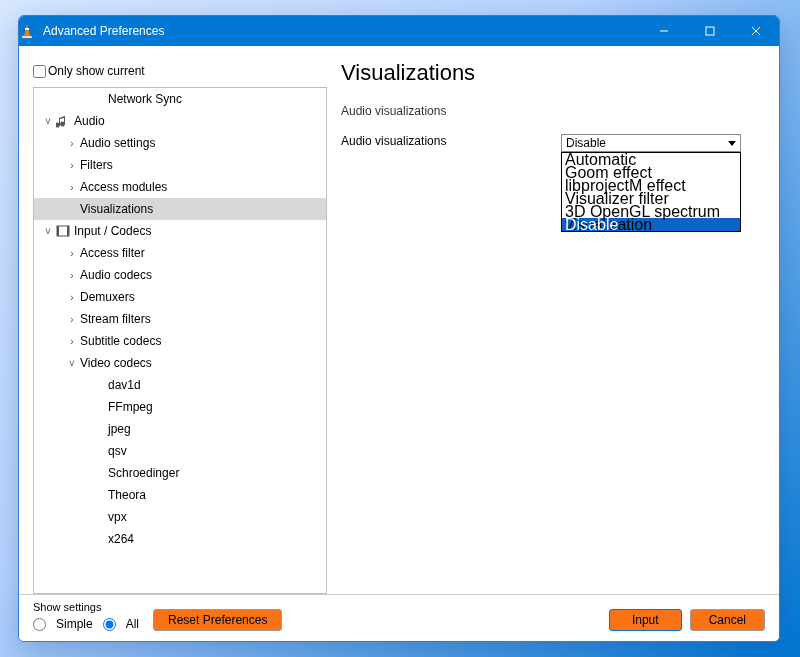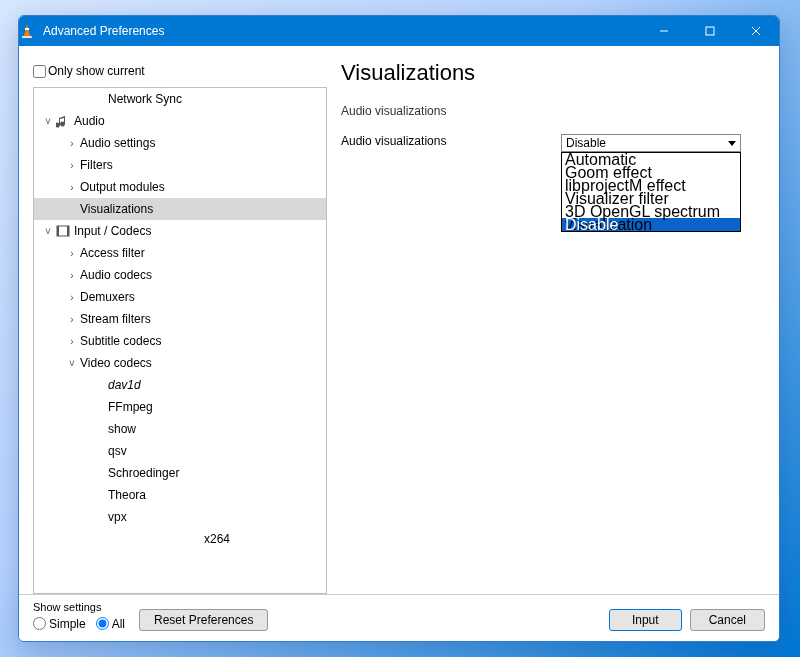--- a/index.html
+++ b/index.html
@@ -132,26 +132,26 @@
 .option { height:13px; line-height:13px; padding: 0 3px; font-size: 16px; }
 .option.sel { background: #0a63c9; color: #fff; }
 .bottombar {
   border-top: 1px solid #ccc;
   padding: 6px 14px 10px 14px;
   display: flex;
   align-items: flex-end;
 }
 .show-settings { font-size: 11px; }
 .radios { display:flex; gap:10px; align-items:center; margin-top:4px; }
-.radios label { display:flex; align-items:flex-start; gap:3px; font-size:12px; }
+.radios label { display:flex; align-items:flex-end; gap:10px; font-size:12px; }
 .reset-btn, .save-btn, .cancel-btn {
   height: 22px;
   padding: 0 14px;
   font-size: 12px;
-  background: #e5e5e5;
+  background: #f97316;
   border: 1px solid #999;
   border-radius: 3px;
 }
 .reset-btn { margin-left: 14px; }
 .spacer { flex:1; }
 .save-btn { border: 1px solid #0078d4; margin-right: 8px; padding:0 22px; }
 .cancel-btn { padding:0 18px; }
 </style>
 </head>
 <body>
@@ -211,21 +211,21 @@
               <div class="item" style="padding-left: 32px;">
                 <span class="arrow">›</span>
                 <span class="label">Audio settings</span>
               </div>
               <div class="item" style="padding-left: 32px;">
                 <span class="arrow">›</span>
                 <span class="label">Filters</span>
               </div>
               <div class="item" style="padding-left: 32px;">
                 <span class="arrow">›</span>
-                <span class="label">Output modules</span>
+                <span class="label">Access modules</span>
               </div>
               <div class="item selected" style="padding-left: 32px;">
                 <span class="arrow"></span>
                 <span class="label">Visualizations</span>
               </div>
               <div class="item" style="padding-left: 8px;">
                 <span class="arrow">˅</span>
                 <span class="icon">
                   <svg width="14" height="14" viewBox="0 0 14 14">
                     <rect x="1" y="2" width="12" height="10" fill="none" stroke="#555"></rect>
@@ -252,49 +252,49 @@
                 <span class="label">Stream filters</span>
               </div>
               <div class="item" style="padding-left: 32px;">
                 <span class="arrow">›</span>
                 <span class="label">Subtitle codecs</span>
               </div>
               <div class="item" style="padding-left: 32px;">
                 <span class="arrow">˅</span>
                 <span class="label">Video codecs</span>
               </div>
-              <div class="item" style="padding-left: 60px; font-style: italic;">
+              <div class="item" style="padding-left: 60px;">
                 <span class="arrow"></span>
                 <span class="label">dav1d</span>
               </div>
               <div class="item" style="padding-left: 60px;">
                 <span class="arrow"></span>
                 <span class="label">FFmpeg</span>
               </div>
               <div class="item" style="padding-left: 60px;">
                 <span class="arrow"></span>
-                <span class="label">show</span>
+                <span class="label">jpeg</span>
               </div>
               <div class="item" style="padding-left: 60px;">
                 <span class="arrow"></span>
                 <span class="label">qsv</span>
               </div>
               <div class="item" style="padding-left: 60px;">
                 <span class="arrow"></span>
                 <span class="label">Schroedinger</span>
               </div>
               <div class="item" style="padding-left: 60px;">
                 <span class="arrow"></span>
                 <span class="label">Theora</span>
               </div>
               <div class="item" style="padding-left: 60px;">
                 <span class="arrow"></span>
                 <span class="label">vpx</span>
               </div>
-              <div class="item" style="padding-left: 60px; justify-content: center;">
+              <div class="item" style="padding-left: 60px;">
                 <span class="arrow"></span>
                 <span class="label">x264</span>
               </div>
             </div>
         </div>
       </div>
 
       <div class="right-pane">
         <div class="page-title">Visualizations</div>
         <div class="section-title">Audio visualizations</div>

